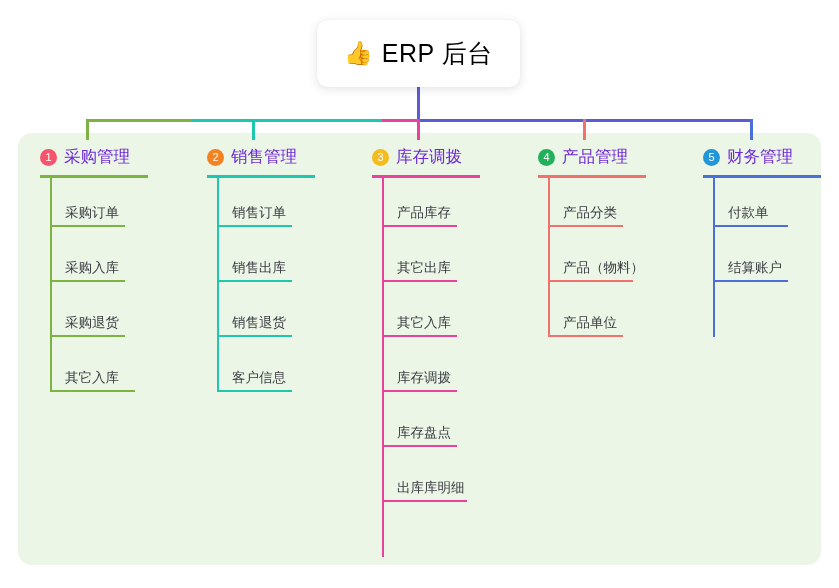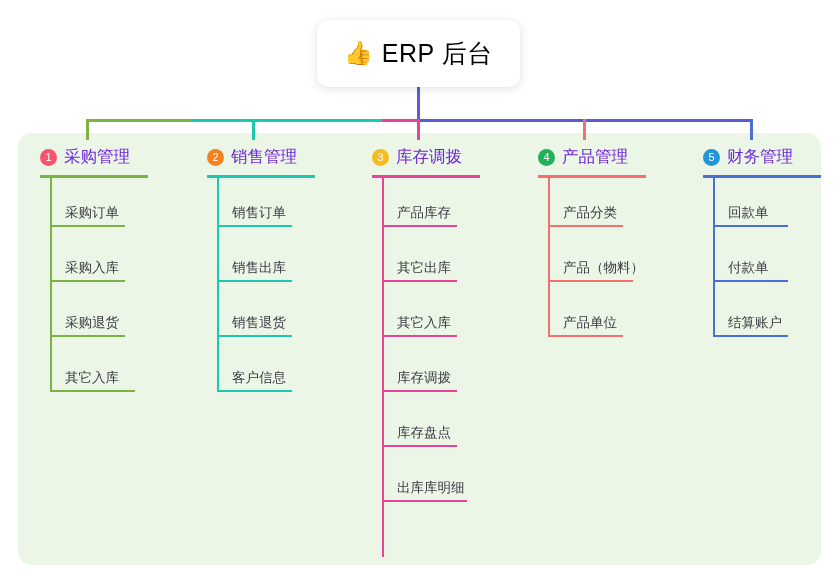--- a/index.html
+++ b/index.html
@@ -193,24 +193,20 @@
       </div>
       <div class="col" style="left: 703px;">
         <div class="col-head">
           <span class="badge" style="background: rgb(33, 150, 216);">5</span>
           <span class="col-title">财务管理</span>
         </div>
         <div class="col-rule" style="background: rgb(74, 111, 214); width: 118px;"></div>
         <div class="leaves">
           <div class="spine" style="background: rgb(74, 111, 214); height: 159px;"></div>
           <div class="leaf">
-            <span class="leaf-label">回款单</span>
-            <div class="leaf-rule" style="background: rgb(74, 111, 214); width: 75px;"></div>
-          </div>
-          <div class="leaf">
             <span class="leaf-label">付款单</span>
             <div class="leaf-rule" style="background: rgb(74, 111, 214); width: 75px;"></div>
           </div>
           <div class="leaf">
             <span class="leaf-label">结算账户</span>
             <div class="leaf-rule" style="background: rgb(74, 111, 214); width: 75px;"></div>
           </div>
         </div>
       </div>
     </div>

